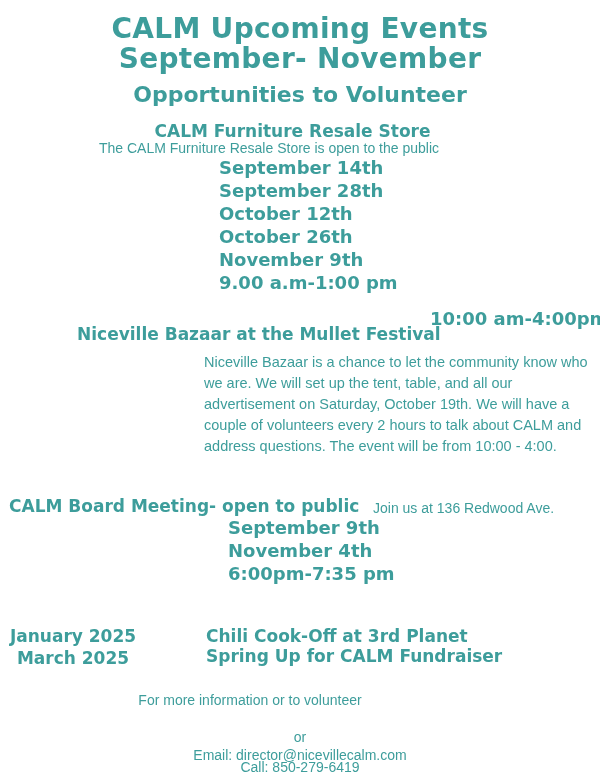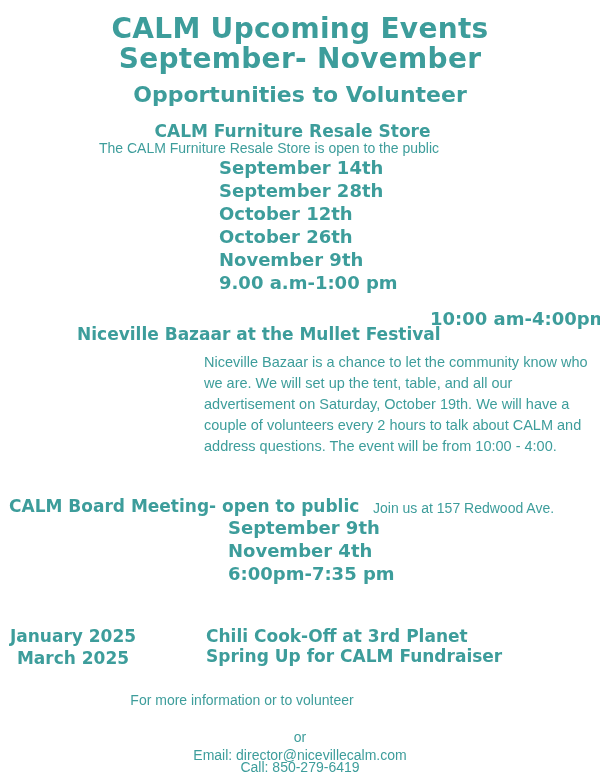--- a/index.html
+++ b/index.html
@@ -32,28 +32,28 @@
   <div class="date">9.00 a.m-1:00 pm</div>
 </div>
 
 <div class="abs h3" style="left:37px; top:324px;margin-left:40px;">Niceville Bazaar at the Mullet Festival</div>
 <div class="abs" style="left:430px; top:307px;">
   <div class="date">10:00 am-4:00pm</div>
 </div>
 <div class="abs body-text" style="left:204px; top:352px; width:385px;">Niceville Bazaar is a chance to let the community know who we are.  We will set up the tent, table, and all our advertisement on Saturday, October 19th. We will have a couple of volunteers every 2 hours to talk about CALM and address questions.  The event will be from 10:00 - 4:00.</div>
 
 <div class="abs h3" style="left:9px; top:496px;">CALM Board Meeting- open to public</div>
-<div class="abs small" style="left:373px; top:500px;">Join us at 157 Redwood Ave.</div>
+<div class="abs small" style="left:373px; top:500px;">Join us at 136 Redwood Ave.</div>
 <div class="abs" style="left:228px; top:516px;">
   <div class="date">September 9th</div>
   <div class="date">November 4th</div>
   <div class="date">6:00pm-7:35 pm</div>
 </div>
 
 <div class="abs h3 center" style="left:0; width:146px; top:626px;">January 2025</div>
 <div class="abs h3 center" style="left:0; width:146px; top:648px;">March 2025</div>
 <div class="abs h3" style="left:206px; top:626px;">Chili Cook-Off at 3rd Planet</div>
 <div class="abs h3" style="left:206px; top:646px;">Spring Up for CALM Fundraiser</div>
 
-<div class="abs small center" style="left:0; width:484px; top:692px;">For more information or to volunteer</div>
+<div class="abs small center" style="left:0; width:484px; top:692px;padding-left:8px;">For more information or to volunteer</div>
 <div class="abs small center" style="left:0; width:600px; top:711px;margin-top:48px;">Call: 850-279-6419</div>
 <div class="abs small center" style="left:0; width:600px; top:729px;">or</div>
 <div class="abs small center" style="left:0; width:600px; top:747px;">Email: director@nicevillecalm.com</div>
 
 </body></html>

